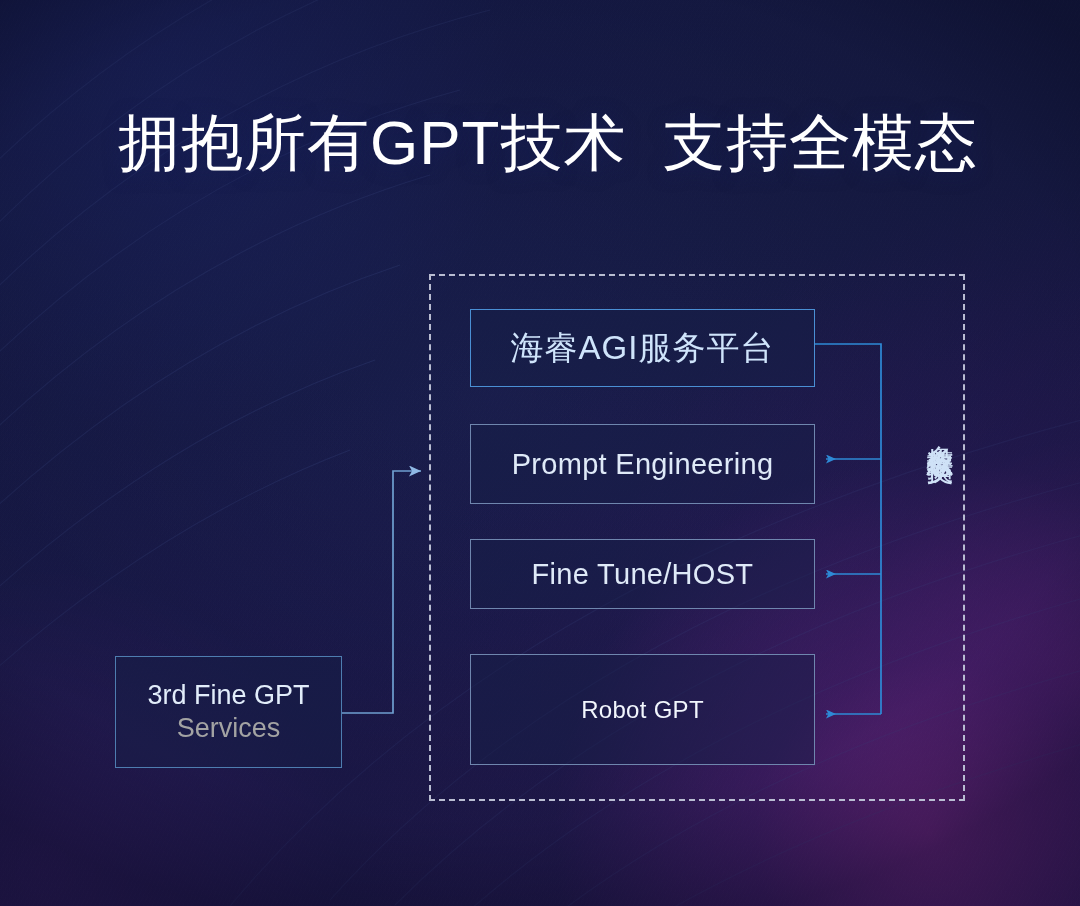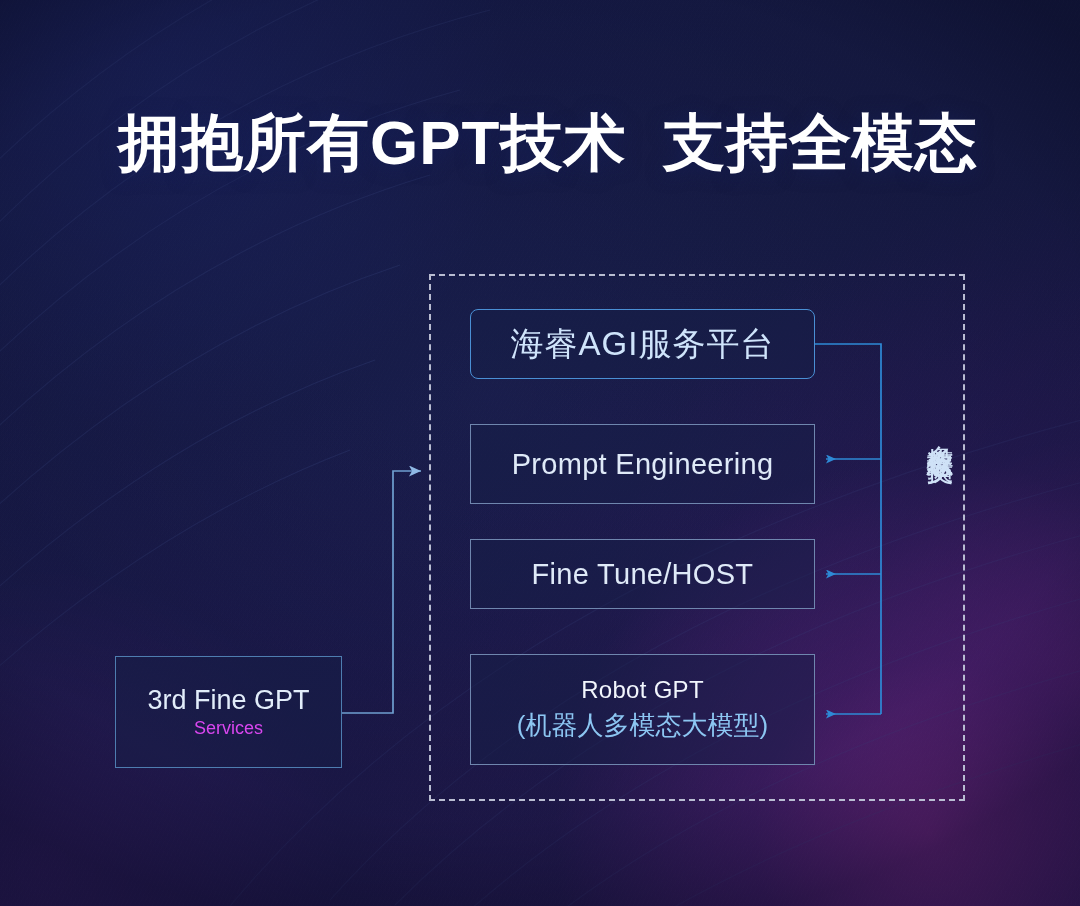--- a/index.html
+++ b/index.html
@@ -58,21 +58,20 @@
   .title {
     position: absolute;
     left: 118px;
     top: 110px;
     font-size: 62px;
     line-height: 1.08;
     letter-spacing: 1px;
     color: #ffffff;
     white-space: pre;
     text-shadow: 0 2px 18px rgba(20, 30, 90, 0.65);
-    font-weight: bold;
   }
 
   
   .dashed-region {
     position: absolute;
     left: 429px;
     top: 274px;
     width: 536px;
     height: 527px;
     border: 2px dashed #b9bdd2;
@@ -94,23 +93,22 @@
   .node .line-main {
     color: #eef4ff;
     white-space: nowrap;
   }
   .node .line-sub {
     color: #7fbdf0;
     white-space: nowrap;
   }
 
   #node-agi {
-    left: 470px; top: 309px; width: 345px; height: 70px;
+    left: 470px; top: 309px; width: 345px; height: 78px;
     border-color: #4a8fd4;
-    border-radius: 8px;
   }
   #node-agi .line-main {
     font-size: 33px;
     color: #cfe4fb;
     letter-spacing: 1px;
   }
 
   #node-prompt {
     left: 470px; top: 424px; width: 345px; height: 80px;
     border-color: #6f86ae;
@@ -149,22 +147,22 @@
 
   #node-thirdparty {
     left: 115px; top: 656px; width: 227px; height: 112px;
     border-color: #4e7db0;
   }
   #node-thirdparty .line-main {
     font-size: 27px;
     color: #e2edfa;
   }
   #node-thirdparty .line-sub {
-    font-size: 18px;
-    color: #d946ef;
+    font-size: 27px;
+    color: #a3a3a3;
     margin-top: 2px;
   }
 
   
   .connectors {
     position: absolute;
     inset: 0;
     pointer-events: none;
   }
 
@@ -250,21 +248,20 @@
   <div class="node" id="node-prompt">
     <div class="line-main">Prompt Engineering</div>
   </div>
 
   <div class="node" id="node-finetune">
     <div class="line-main">Fine Tune/HOST</div>
   </div>
 
   <div class="node" id="node-robot">
     <div class="line-main">Robot GPT</div>
-    <div class="line-sub">(机器人多模态大模型)</div>
   </div>
 
   <div class="node" id="node-thirdparty">
     <div class="line-main">3rd Fine GPT</div>
     <div class="line-sub">Services</div>
   </div>
 
   <div class="side-label">多模态数据交换</div>
 
 </div>

